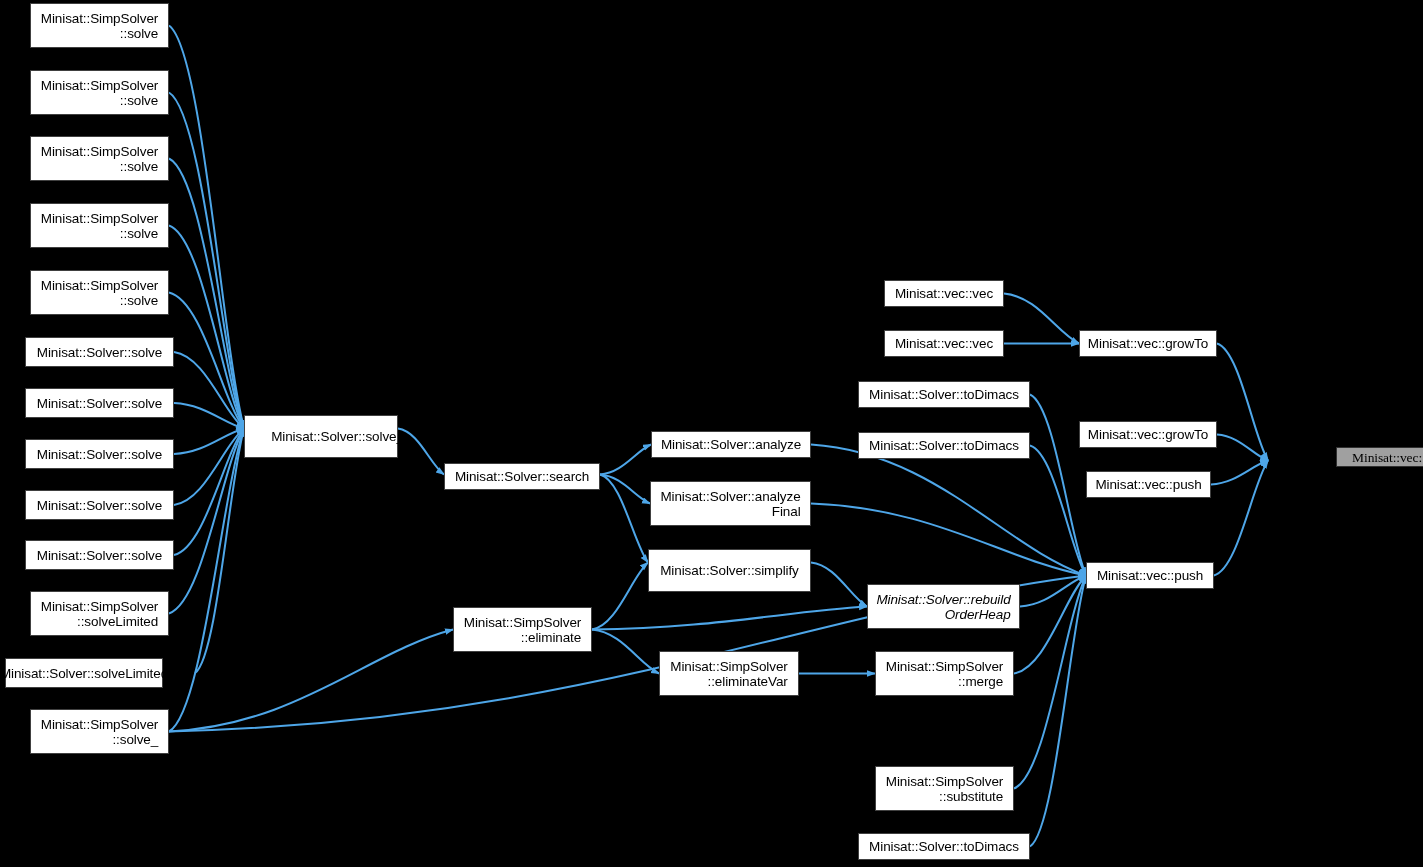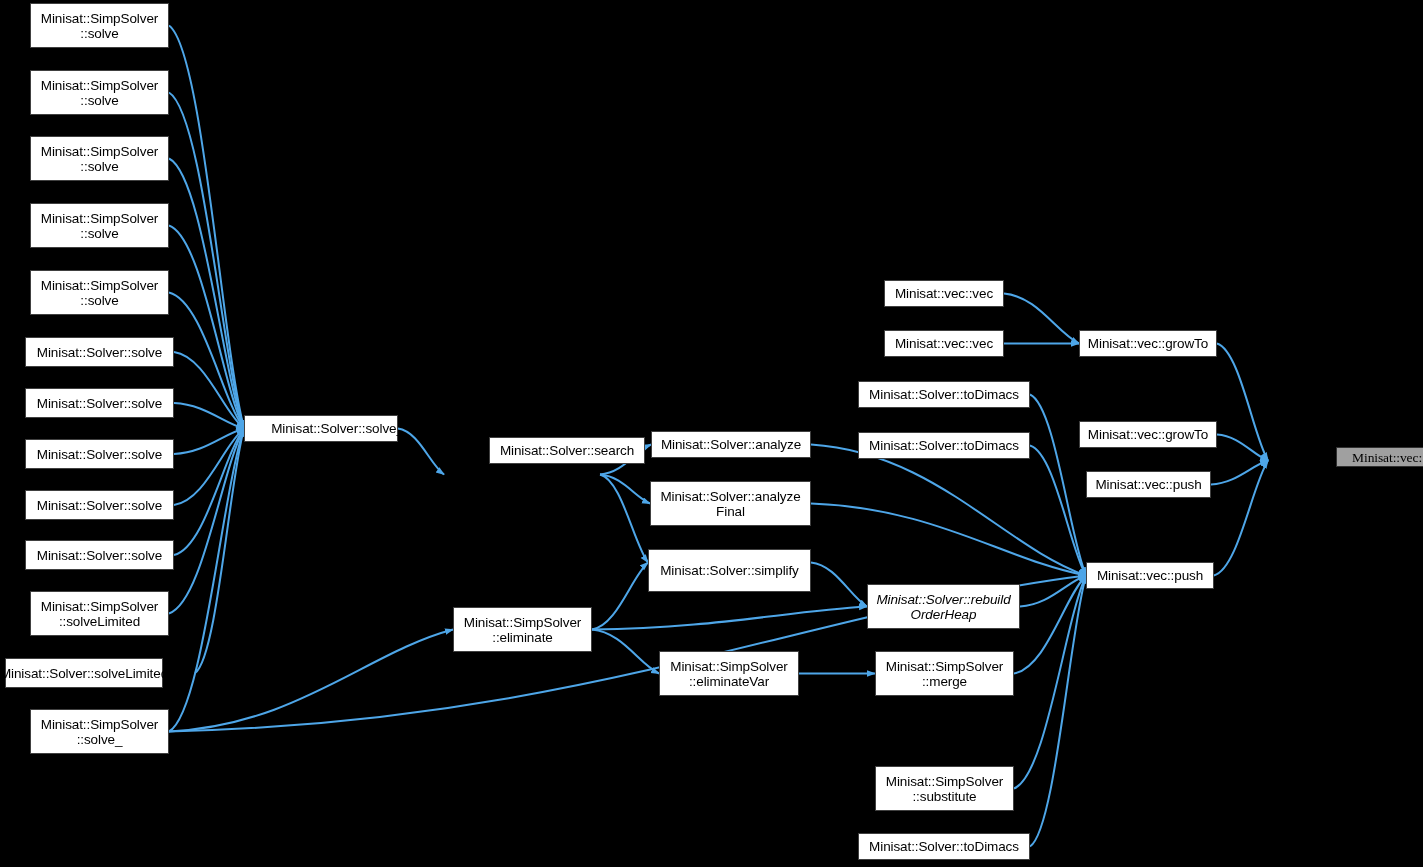--- a/index.html
+++ b/index.html
@@ -1,21 +1,21 @@
 <!DOCTYPE html>
 <html><head>
 <meta charset="utf-8">
 <style>
   html,body{margin:0;padding:0;background:#000;}
   #canvas{position:relative;width:1423px;height:867px;background:#000;overflow:hidden;
           font-family:"Liberation Sans",sans-serif;}
   svg.edges{position:absolute;left:0;top:0;width:1423px;height:867px;}
   .node{position:absolute;box-sizing:border-box;border:1px solid #404040;
         background:#ffffff;color:#000000;display:flex;align-items:center;
-        justify-content:center;text-align:center;font-size:13.5px;line-height:15px;
+        justify-content:center;text-align:right;font-size:13.5px;line-height:15px;
         letter-spacing:-0.1px;white-space:pre-line;}
   .node.hl{background:#a0a0a0;border-color:#303030;}
 </style>
 </head>
 <body>
 
 <div id="canvas">
   <svg class="edges" viewBox="0 0 1423 867" preserveAspectRatio="none">
     <defs>
       <marker id="ah" markerWidth="9" markerHeight="9" refX="8" refY="3.2" orient="auto" markerUnits="userSpaceOnUse">
@@ -77,22 +77,22 @@
       <div class="node" style="left: 25px; top: 337px; width: 149px; height: 30px;">Minisat::Solver::solve</div>
       <div class="node" style="left: 25px; top: 388px; width: 149px; height: 30px;">Minisat::Solver::solve</div>
       <div class="node" style="left: 25px; top: 439px; width: 149px; height: 30px;">Minisat::Solver::solve</div>
       <div class="node" style="left: 25px; top: 490px; width: 149px; height: 30px;">Minisat::Solver::solve</div>
       <div class="node" style="left: 25px; top: 540px; width: 149px; height: 30px;">Minisat::Solver::solve</div>
       <div class="node" style="left: 30px; top: 591px; width: 139px; height: 45px;">Minisat::SimpSolver
 ::solveLimited</div>
       <div class="node" style="left: 5px; top: 658px; width: 158px; height: 30px;">Minisat::Solver::solveLimited</div>
       <div class="node" style="left: 30px; top: 709px; width: 139px; height: 45px;">Minisat::SimpSolver
 ::solve_</div>
-      <div class="node" style="left: 244px; top: 415px; width: 154px; height: 27px; padding-left: 33px;">Minisat::Solver::solve_</div>
-      <div class="node" style="left: 444px; top: 437px; width: 156px; height: 27px; margin-left: 45px;">Minisat::Solver::search</div>
+      <div class="node" style="left: 244px; top: 415px; width: 154px; height: 43px; padding-left: 33px;">Minisat::Solver::solve_</div>
+      <div class="node" style="left: 444px; top: 463px; width: 156px; height: 27px;">Minisat::Solver::search</div>
       <div class="node" style="left: 651px; top: 431px; width: 160px; height: 27px;">Minisat::Solver::analyze</div>
       <div class="node" style="left: 650px; top: 481px; width: 161px; height: 45px;">Minisat::Solver::analyze
 Final</div>
       <div class="node" style="left: 648px; top: 549px; width: 163px; height: 43px;">Minisat::Solver::simplify</div>
       <div class="node" style="left: 453px; top: 607px; width: 139px; height: 45px;">Minisat::SimpSolver
 ::eliminate</div>
       <div class="node" style="left: 659px; top: 651px; width: 140px; height: 45px;">Minisat::SimpSolver
 ::eliminateVar</div>
       <div class="node" style="left: 884px; top: 280px; width: 120px; height: 27px;">Minisat::vec::vec</div>
       <div class="node" style="left: 884px; top: 330px; width: 120px; height: 27px;">Minisat::vec::vec</div>

